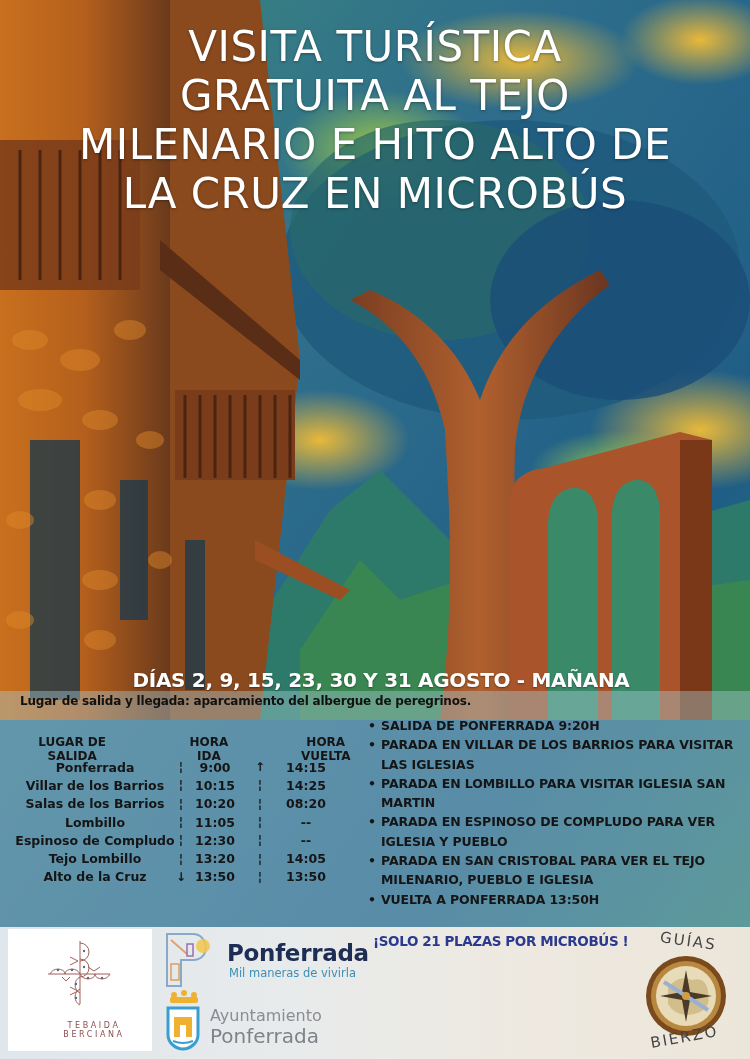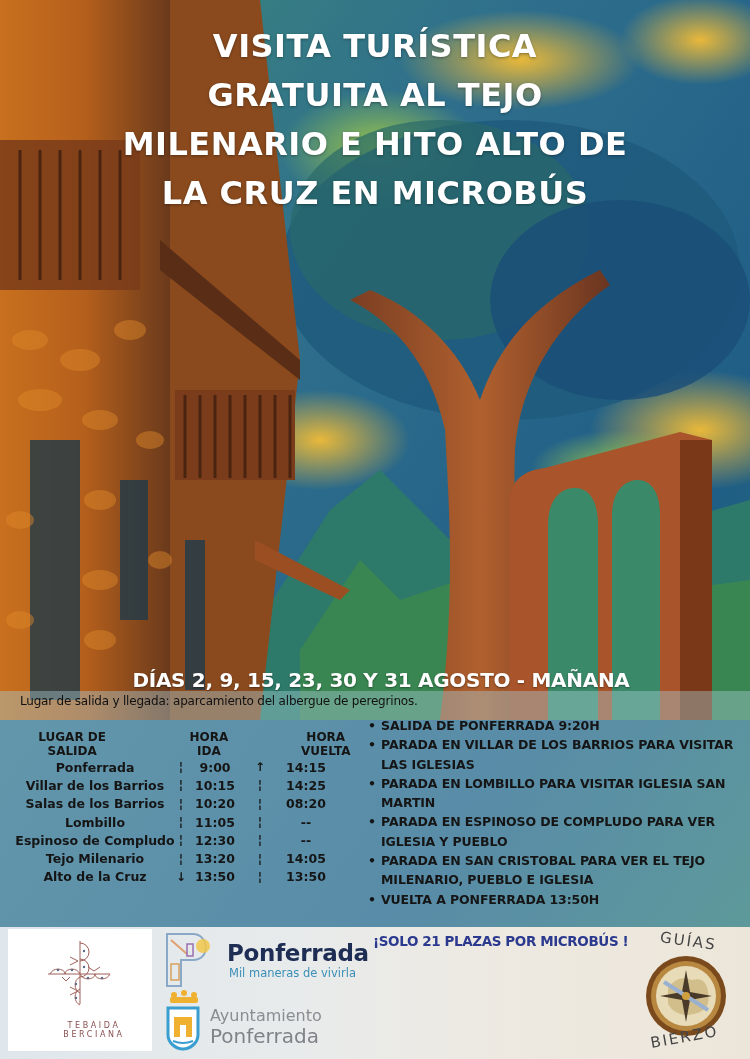--- a/index.html
+++ b/index.html
@@ -5,42 +5,42 @@
   * { margin:0; padding:0; box-sizing:border-box; }
   html, body { width:750px; height:1059px; overflow:hidden; background:#2c4a4a; }
   body { font-family: "DejaVu Sans", "Liberation Sans", sans-serif; position:relative; }
   .poster { position:absolute; left:0; top:0; width:750px; height:1059px; overflow:hidden; }
 
   
   .painting { position:absolute; left:0; top:0; width:750px; height:1059px; }
 
   .title {
     position:absolute; left:0; top:22px; width:750px; text-align:center;
-    color:#ffffff; font-weight:bold; font-size:32px; line-height:49px;
+    color:#ffffff; font-weight:normal; font-size:42px; line-height:49px;
     letter-spacing:0.5px; text-shadow: 0 1px 3px rgba(0,0,0,0.35);
   }
   .title span { display:block; }
 
   .days {
     position:absolute; left:0; top:668px; width:762px; text-align:center;
     color:#ffffff; font-weight:bold; font-size:20px; letter-spacing:-0.3px;
     text-shadow: 0 1px 2px rgba(0,0,0,0.4);
   }
 
   .info-band {
     position:absolute; left:0; top:691px; width:750px; height:236px;
     background: rgba(170,205,215,0.42);
   }
   .meeting {
-    position:absolute; left:20px; top:694px; font-weight:normal; font-size:12px;
+    position:absolute; left:20px; top:694px; font-weight:bold; font-size:12px;
     color:#111; letter-spacing:-0.2px;
   }
 
   .schedule { position:absolute; left:14px; top:740px; width:350px; color:#151515; font-weight:bold; }
-  .sched-head { display:flex; font-size:12px; height:18px; align-items:flex-end;gap:48px; }
+  .sched-head { display:flex; font-size:12px; height:18px; align-items:center;gap:48px; }
   .sched-head .c1 { width:152px; text-align:center; }
   .sched-head .c2 { width:80px; text-align:center; }
   .sched-head .c3 { width:100px; text-align:center; }
   .sched-row { display:flex; font-size:12.5px; height:18.3px; align-items:center; }
   .sched-row .c1 { width:162px; text-align:center; }
   .sched-row .sep { width:10px; text-align:center; font-weight:bold; font-size:12px; }
   .sched-row .c2 { width:58px; text-align:center; }
   .sched-row .sep2 { width:32px; text-align:center; font-size:12px; }
   .sched-row .c3 { width:60px; text-align:center; }
 
@@ -218,21 +218,21 @@
       <div class="c3">--</div>
     </div>
     <div class="sched-row">
       <div class="c1">Espinoso de Compludo</div>
       <div class="sep">¦</div>
       <div class="c2">12:30</div>
       <div class="sep2">¦</div>
       <div class="c3">--</div>
     </div>
     <div class="sched-row">
-      <div class="c1">Tejo Milenario</div>
+      <div class="c1">Tejo Lombillo</div>
       <div class="sep">¦</div>
       <div class="c2">13:20</div>
       <div class="sep2">¦</div>
       <div class="c3">14:05</div>
     </div>
     <div class="sched-row">
       <div class="c1">Alto de la Cruz</div>
       <div class="sep">↓</div>
       <div class="c2">13:50</div>
       <div class="sep2">¦</div>

